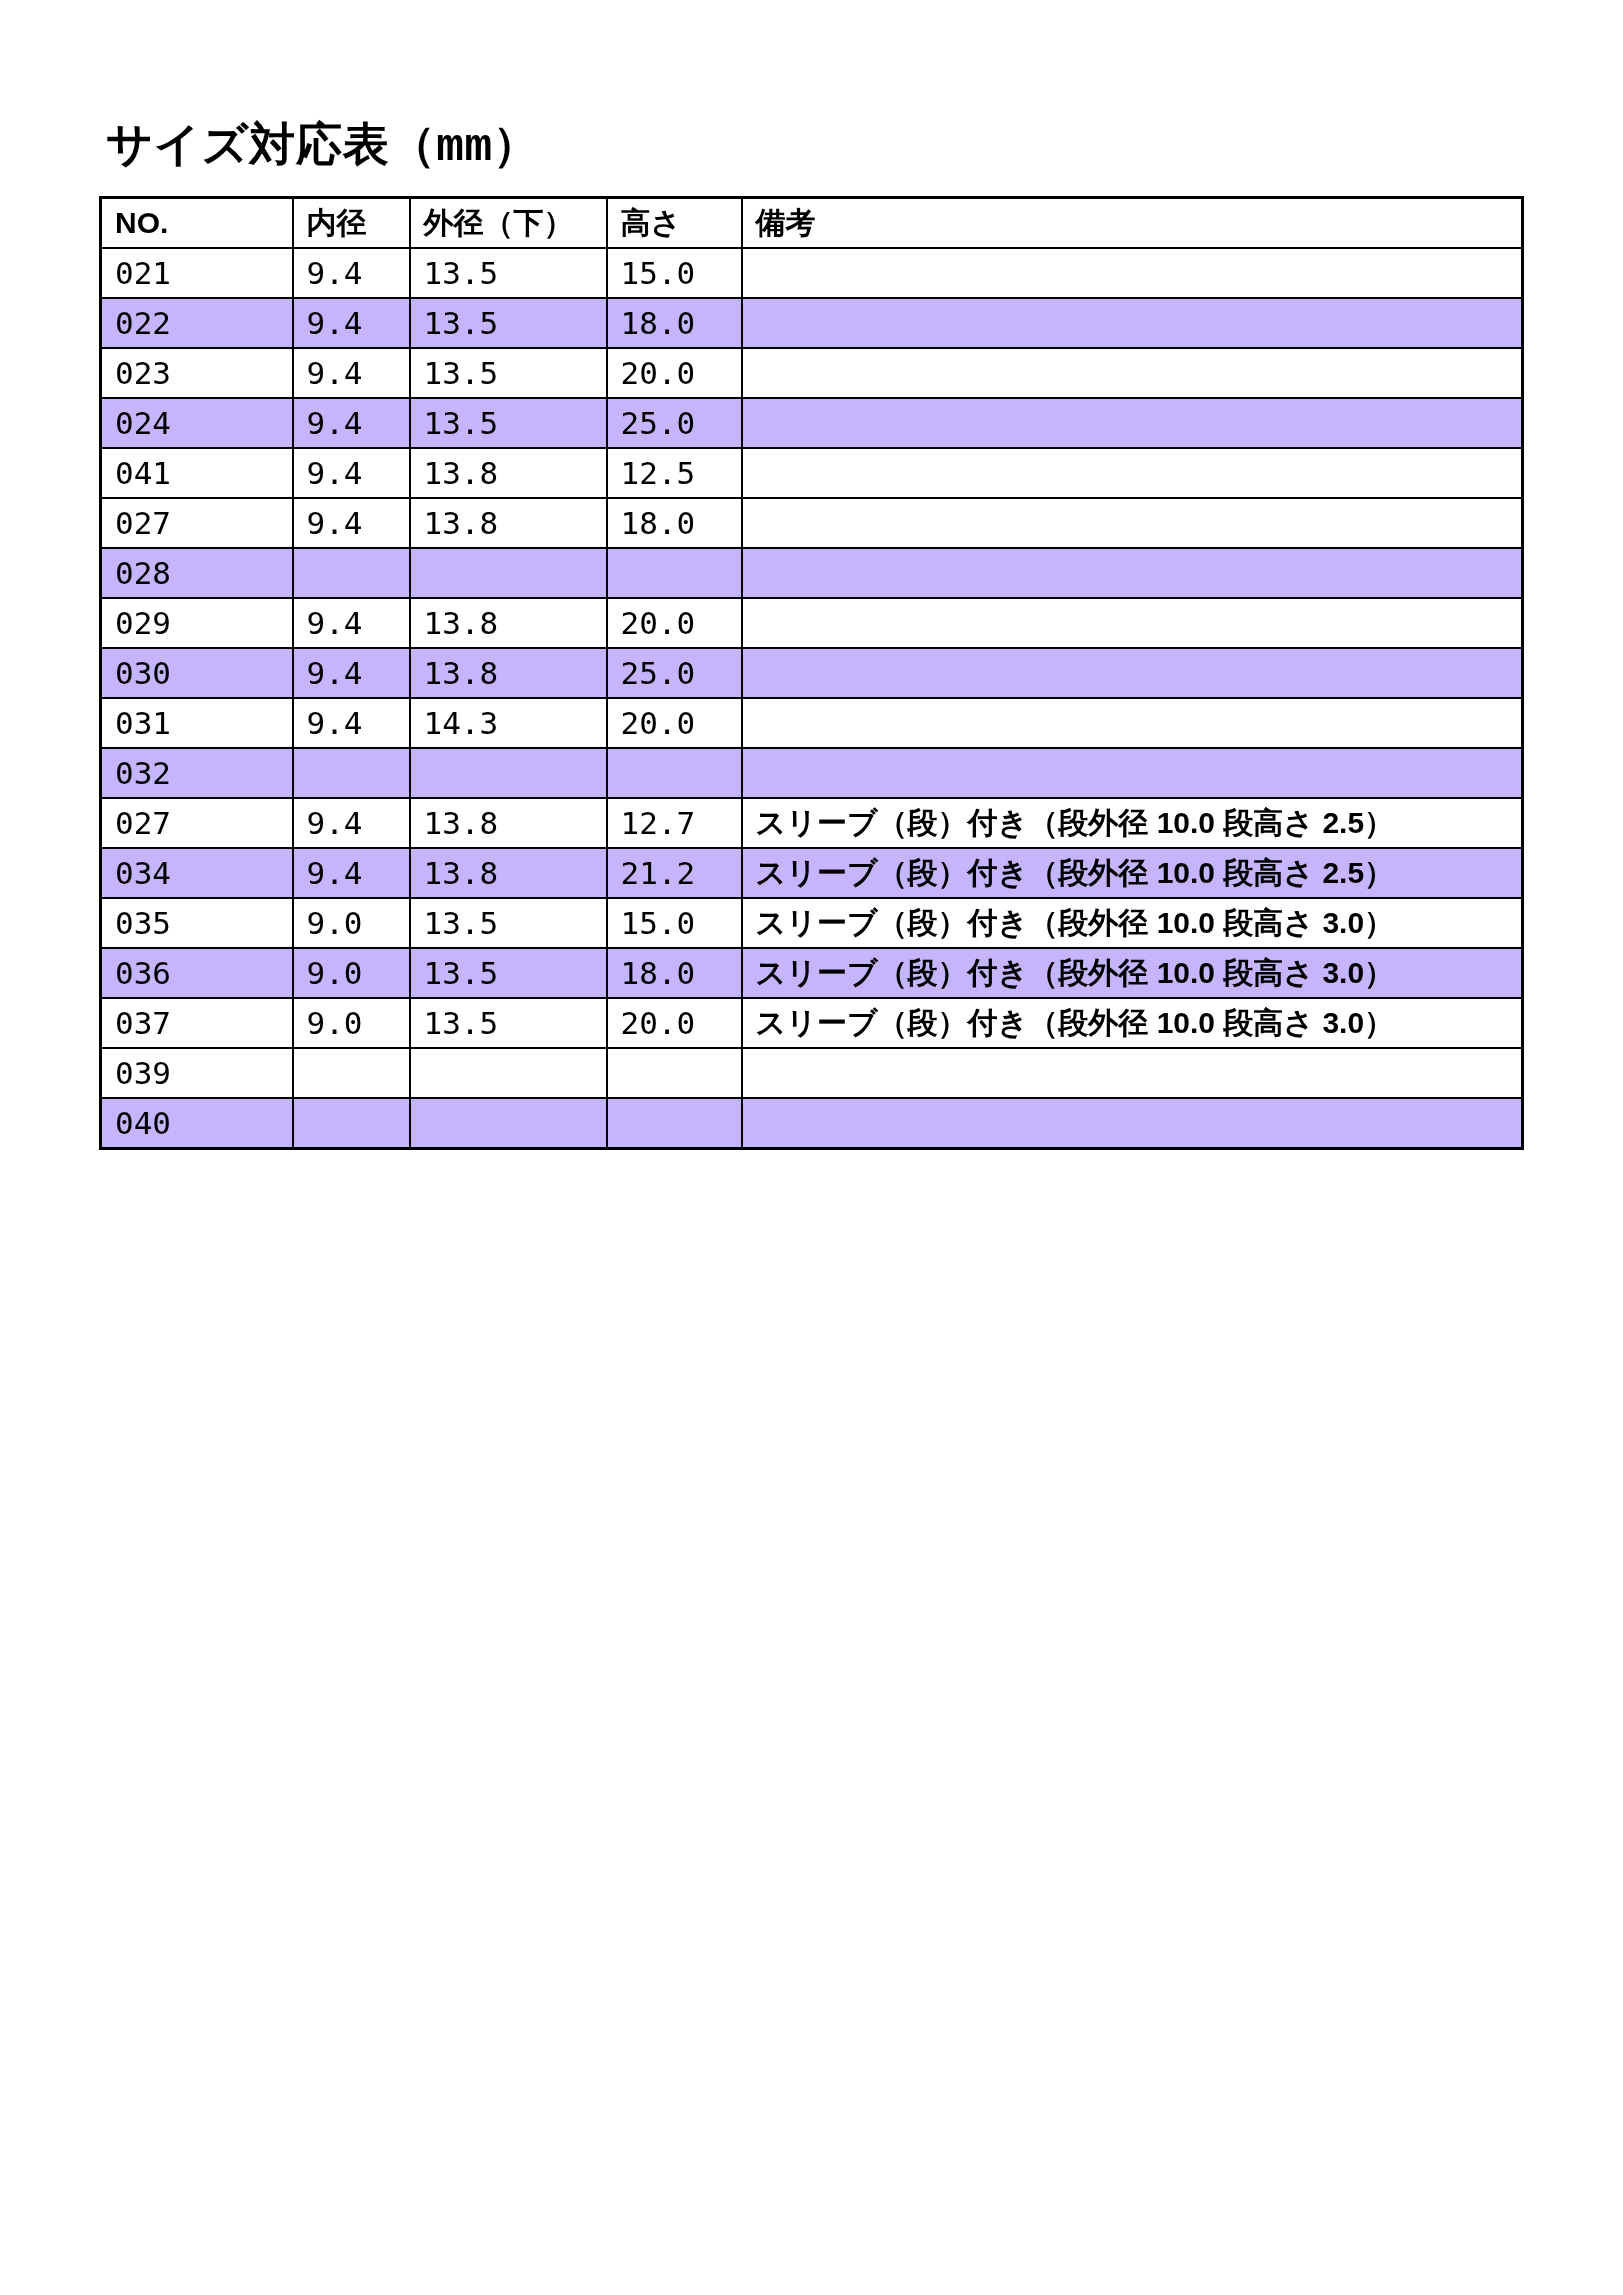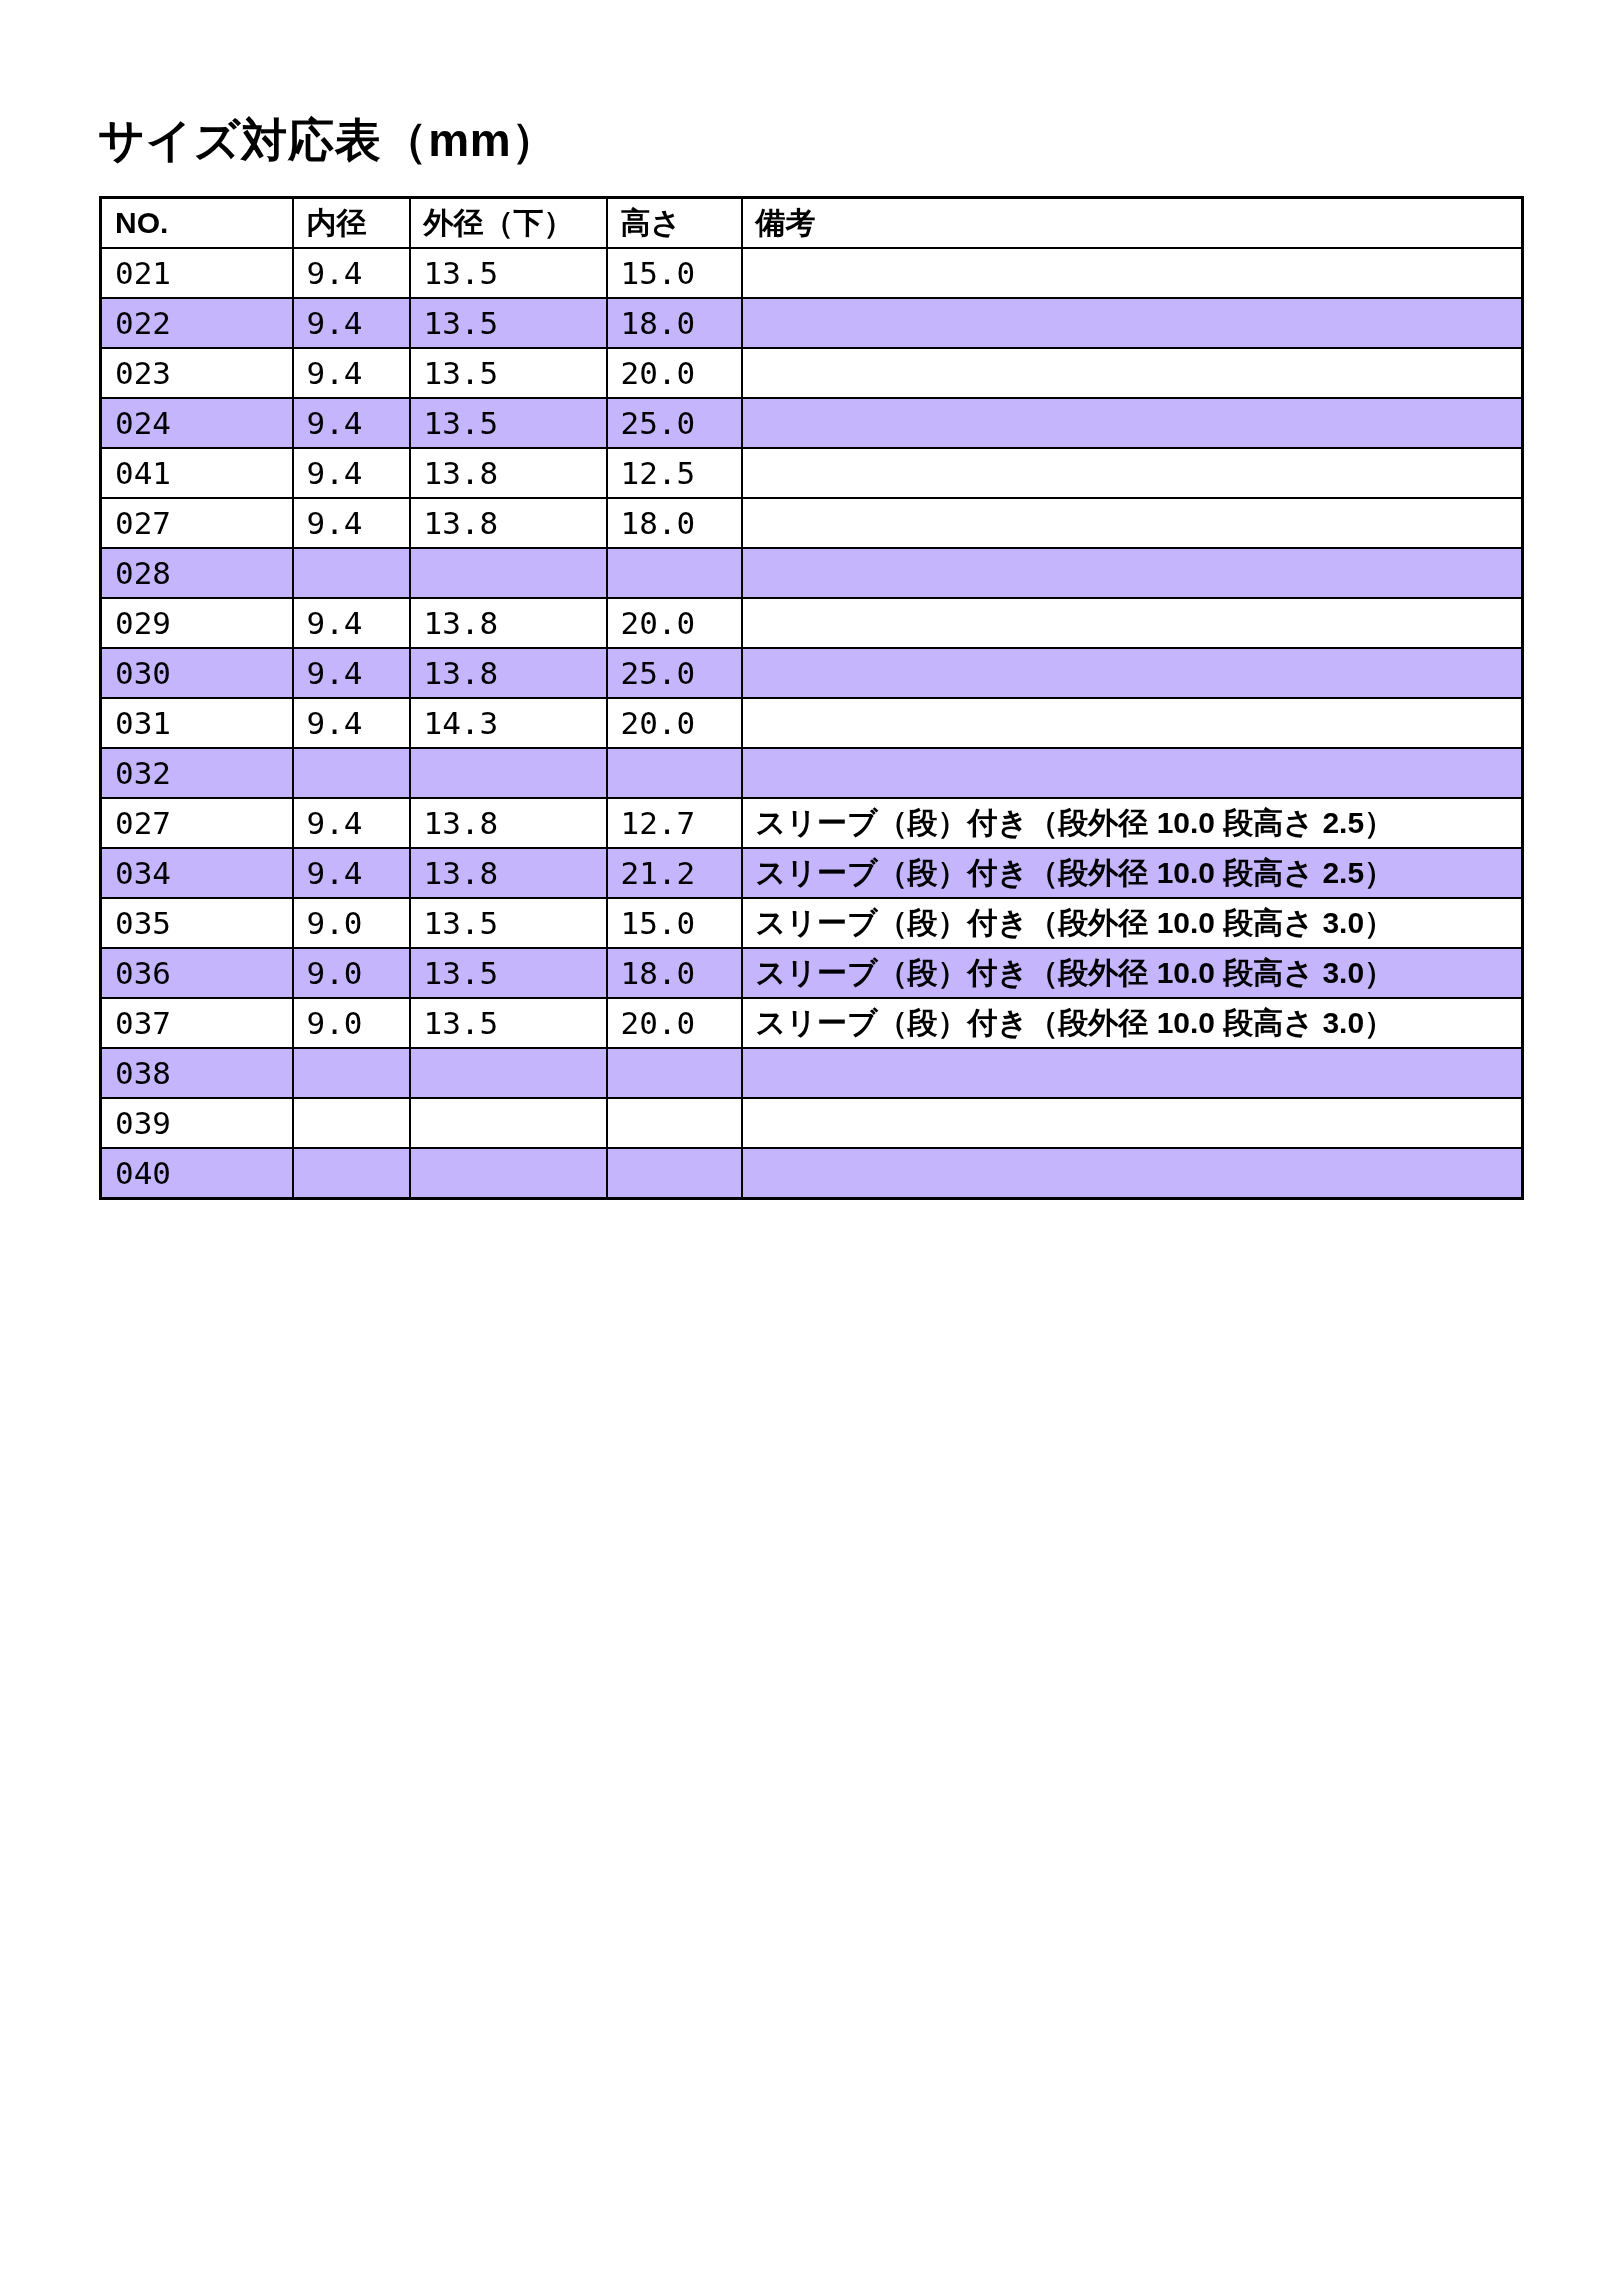--- a/index.html
+++ b/index.html
@@ -11,26 +11,27 @@
     width: 1623px;
     height: 2295px;
     position: relative;
     font-family: "Liberation Sans", sans-serif;
     color: #000000;
   }
   .page-title {
     position: absolute;
     left: 98px;
     top: 115px;
-    margin: 0;
+    margin: 8px;
     font-size: 46px;
     line-height: 1.1;
     font-weight: bold;
     letter-spacing: 0.7px;
     white-space: nowrap;
+    font-family: Liberation Mono, monospace;
   }
   table.size-table {
     position: absolute;
     left: 99px;
     top: 196px;
     width: 1425px;
     border-collapse: collapse;
     table-layout: fixed;
     border: 3.3px solid #000000;
   }
@@ -196,27 +197,20 @@
         <td class="num">18.0</td>
         <td class="remarks">スリーブ（段）付き（段外径 10.0 段高さ 3.0）</td>
       </tr>
       <tr>
         <td class="num">037</td>
         <td class="num">9.0</td>
         <td class="num">13.5</td>
         <td class="num">20.0</td>
         <td class="remarks">スリーブ（段）付き（段外径 10.0 段高さ 3.0）</td>
       </tr>
-      <tr class="alt">
-        <td class="num">038</td>
-        <td class="num"></td>
-        <td class="num"></td>
-        <td class="num"></td>
-        <td class="remarks"></td>
-      </tr>
       <tr>
         <td class="num">039</td>
         <td class="num"></td>
         <td class="num"></td>
         <td class="num"></td>
         <td class="remarks"></td>
       </tr>
       <tr class="alt">
         <td class="num">040</td>
         <td class="num"></td>

